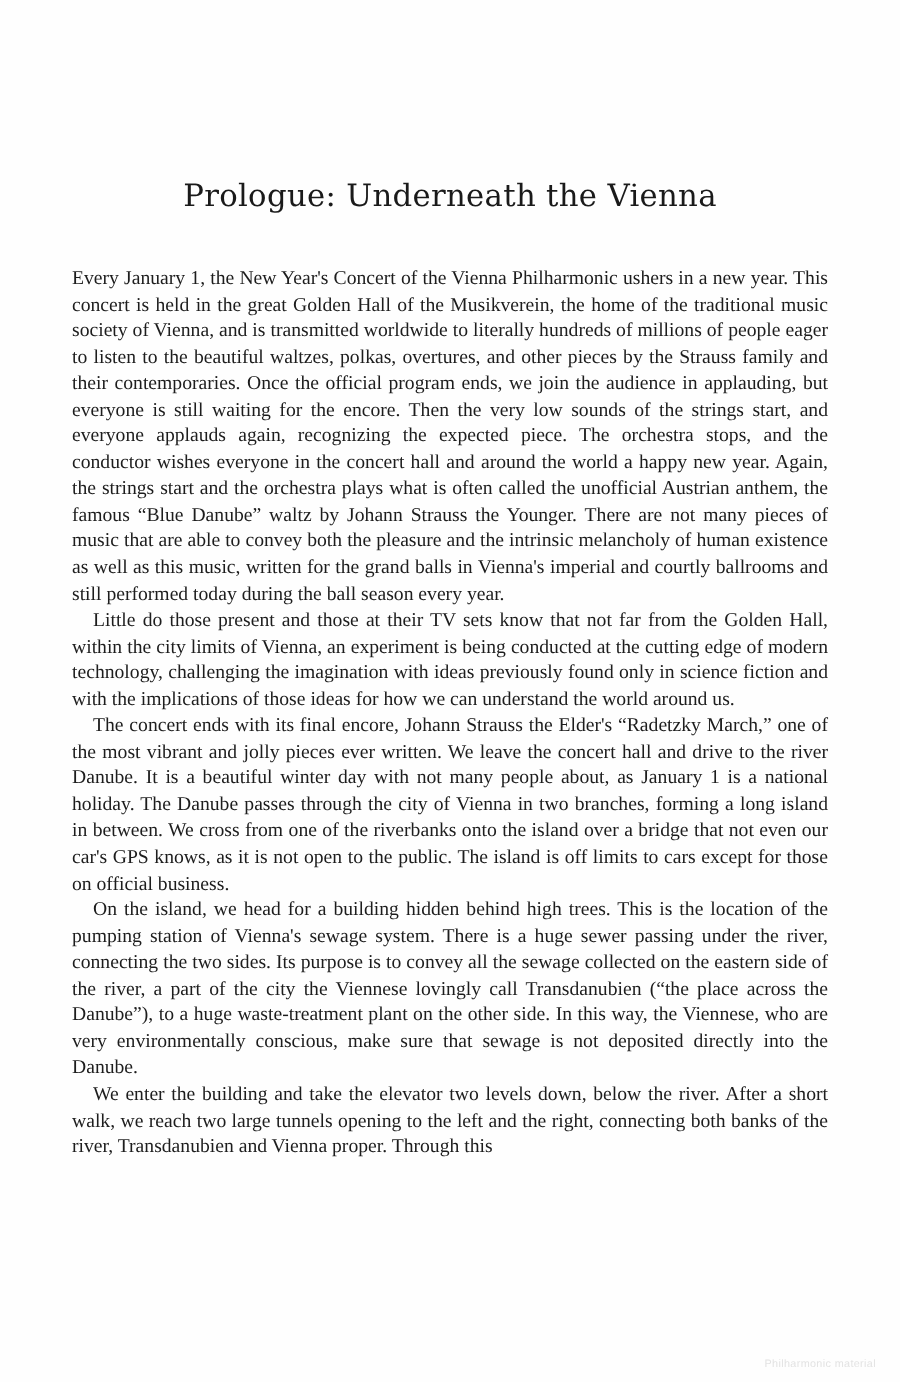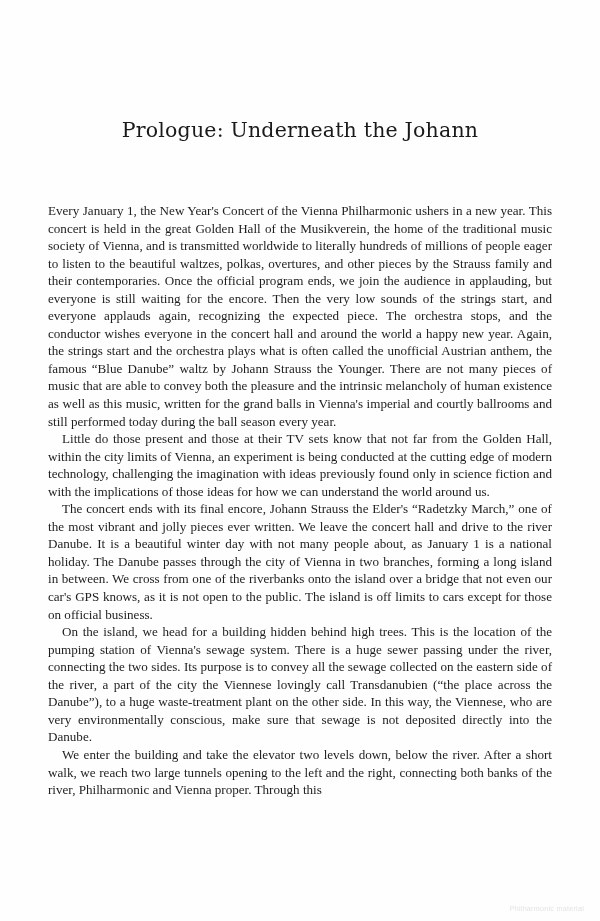--- a/index.html
+++ b/index.html
@@ -35,21 +35,21 @@
     font-weight: 400;
     letter-spacing: 0.2px;
     color: #1a1a1a;
     line-height: 1.2;
     margin: 0;
   }
 
   
   .body-text {
     position: absolute;
-    top: 202px;
+    top: 176px;
     left: 48px;
     width: 504px;
     font-size: 13.1px;
     line-height: 17.55px;
     text-align: justify;
     text-justify: inter-word;
     color: #1d1d1d;
     hyphens: none;
   }
 
@@ -74,25 +74,25 @@
     letter-spacing: 0.25px;
     color: #e3e3e3;
     white-space: nowrap;
   }
 </style>
 </head>
 <body>
 
 <div class="page">
 
-  <h1 class="chapter-title">Prologue: Underneath the Johann</h1>
+  <h1 class="chapter-title">Prologue: Underneath the Vienna</h1>
 
   <div class="body-text">
     <p class="first">Every January 1, the New Year's Concert of the Vienna Philharmonic ushers in a new year. This concert is held in the great Golden Hall of the Musikverein, the home of the traditional music society of Vienna, and is transmitted worldwide to literally hundreds of millions of people eager to listen to the beautiful waltzes, polkas, overtures, and other pieces by the Strauss family and their contemporaries. Once the official program ends, we join the audience in applauding, but everyone is still waiting for the encore. Then the very low sounds of the strings start, and everyone applauds again, recognizing the expected piece. The orchestra stops, and the conductor wishes everyone in the concert hall and around the world a happy new year. Again, the strings start and the orchestra plays what is often called the unofficial Austrian anthem, the famous “Blue Danube” waltz by Johann Strauss the Younger. There are not many pieces of music that are able to convey both the pleasure and the intrinsic melancholy of human existence as well as this music, written for the grand balls in Vienna's imperial and courtly ballrooms and still performed today during the ball season every year.</p>
     <p>Little do those present and those at their TV sets know that not far from the Golden Hall, within the city limits of Vienna, an experiment is being conducted at the cutting edge of modern technology, challenging the imagination with ideas previously found only in science fiction and with the implications of those ideas for how we can understand the world around us.</p>
     <p>The concert ends with its final encore, Johann Strauss the Elder's “Radetzky March,” one of the most vibrant and jolly pieces ever written. We leave the concert hall and drive to the river Danube. It is a beautiful winter day with not many people about, as January 1 is a national holiday. The Danube passes through the city of Vienna in two branches, forming a long island in between. We cross from one of the riverbanks onto the island over a bridge that not even our car's GPS knows, as it is not open to the public. The island is off limits to cars except for those on official business.</p>
     <p>On the island, we head for a building hidden behind high trees. This is the location of the pumping station of Vienna's sewage system. There is a huge sewer passing under the river, connecting the two sides. Its purpose is to convey all the sewage collected on the eastern side of the river, a part of the city the Viennese lovingly call Transdanubien (“the place across the Danube”), to a huge waste-treatment plant on the other side. In this way, the Viennese, who are very environmentally conscious, make sure that sewage is not deposited directly into the Danube.</p>
-    <p>We enter the building and take the elevator two levels down, below the river. After a short walk, we reach two large tunnels opening to the left and the right, connecting both banks of the river, Philharmonic and Vienna proper. Through this</p>
+    <p>We enter the building and take the elevator two levels down, below the river. After a short walk, we reach two large tunnels opening to the left and the right, connecting both banks of the river, Transdanubien and Vienna proper. Through this</p>
   </div>
 
   <div class="copyright-watermark">Philharmonic material</div>
 
 </div>
 
 </body></html>

